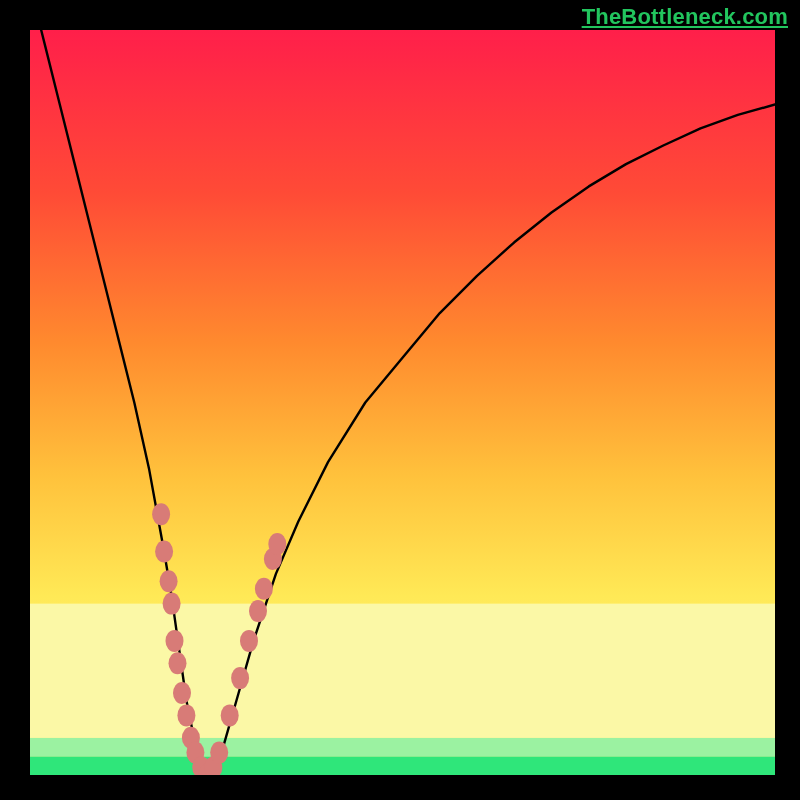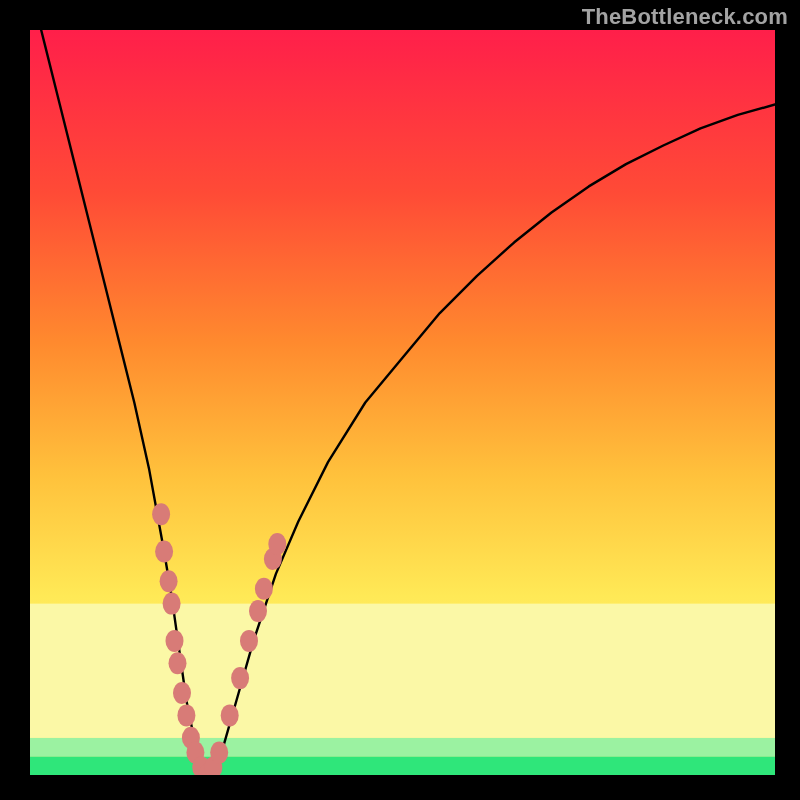--- a/index.html
+++ b/index.html
@@ -24,25 +24,26 @@
     left: 30px;
     top: 30px;
     width: 745px;
     height: 745px;
     overflow: hidden;
   }
   .watermark {
     position: absolute;
     top: 4px;
     right: 12px;
-    color: #a3a3a3;
+    color: #22c55e;
     font-size: 22px;
     font-weight: 600;
     letter-spacing: 0.2px;
     user-select: none;
+    text-decoration: underline;
   }
 </style>
 </head>
 <body>
 
 <div class="frame">
   <div class="watermark">TheBottleneck.com</div>
   <div class="plot">
     <svg id="svg" width="745" height="745" viewBox="0 0 745 745">
       <defs>

